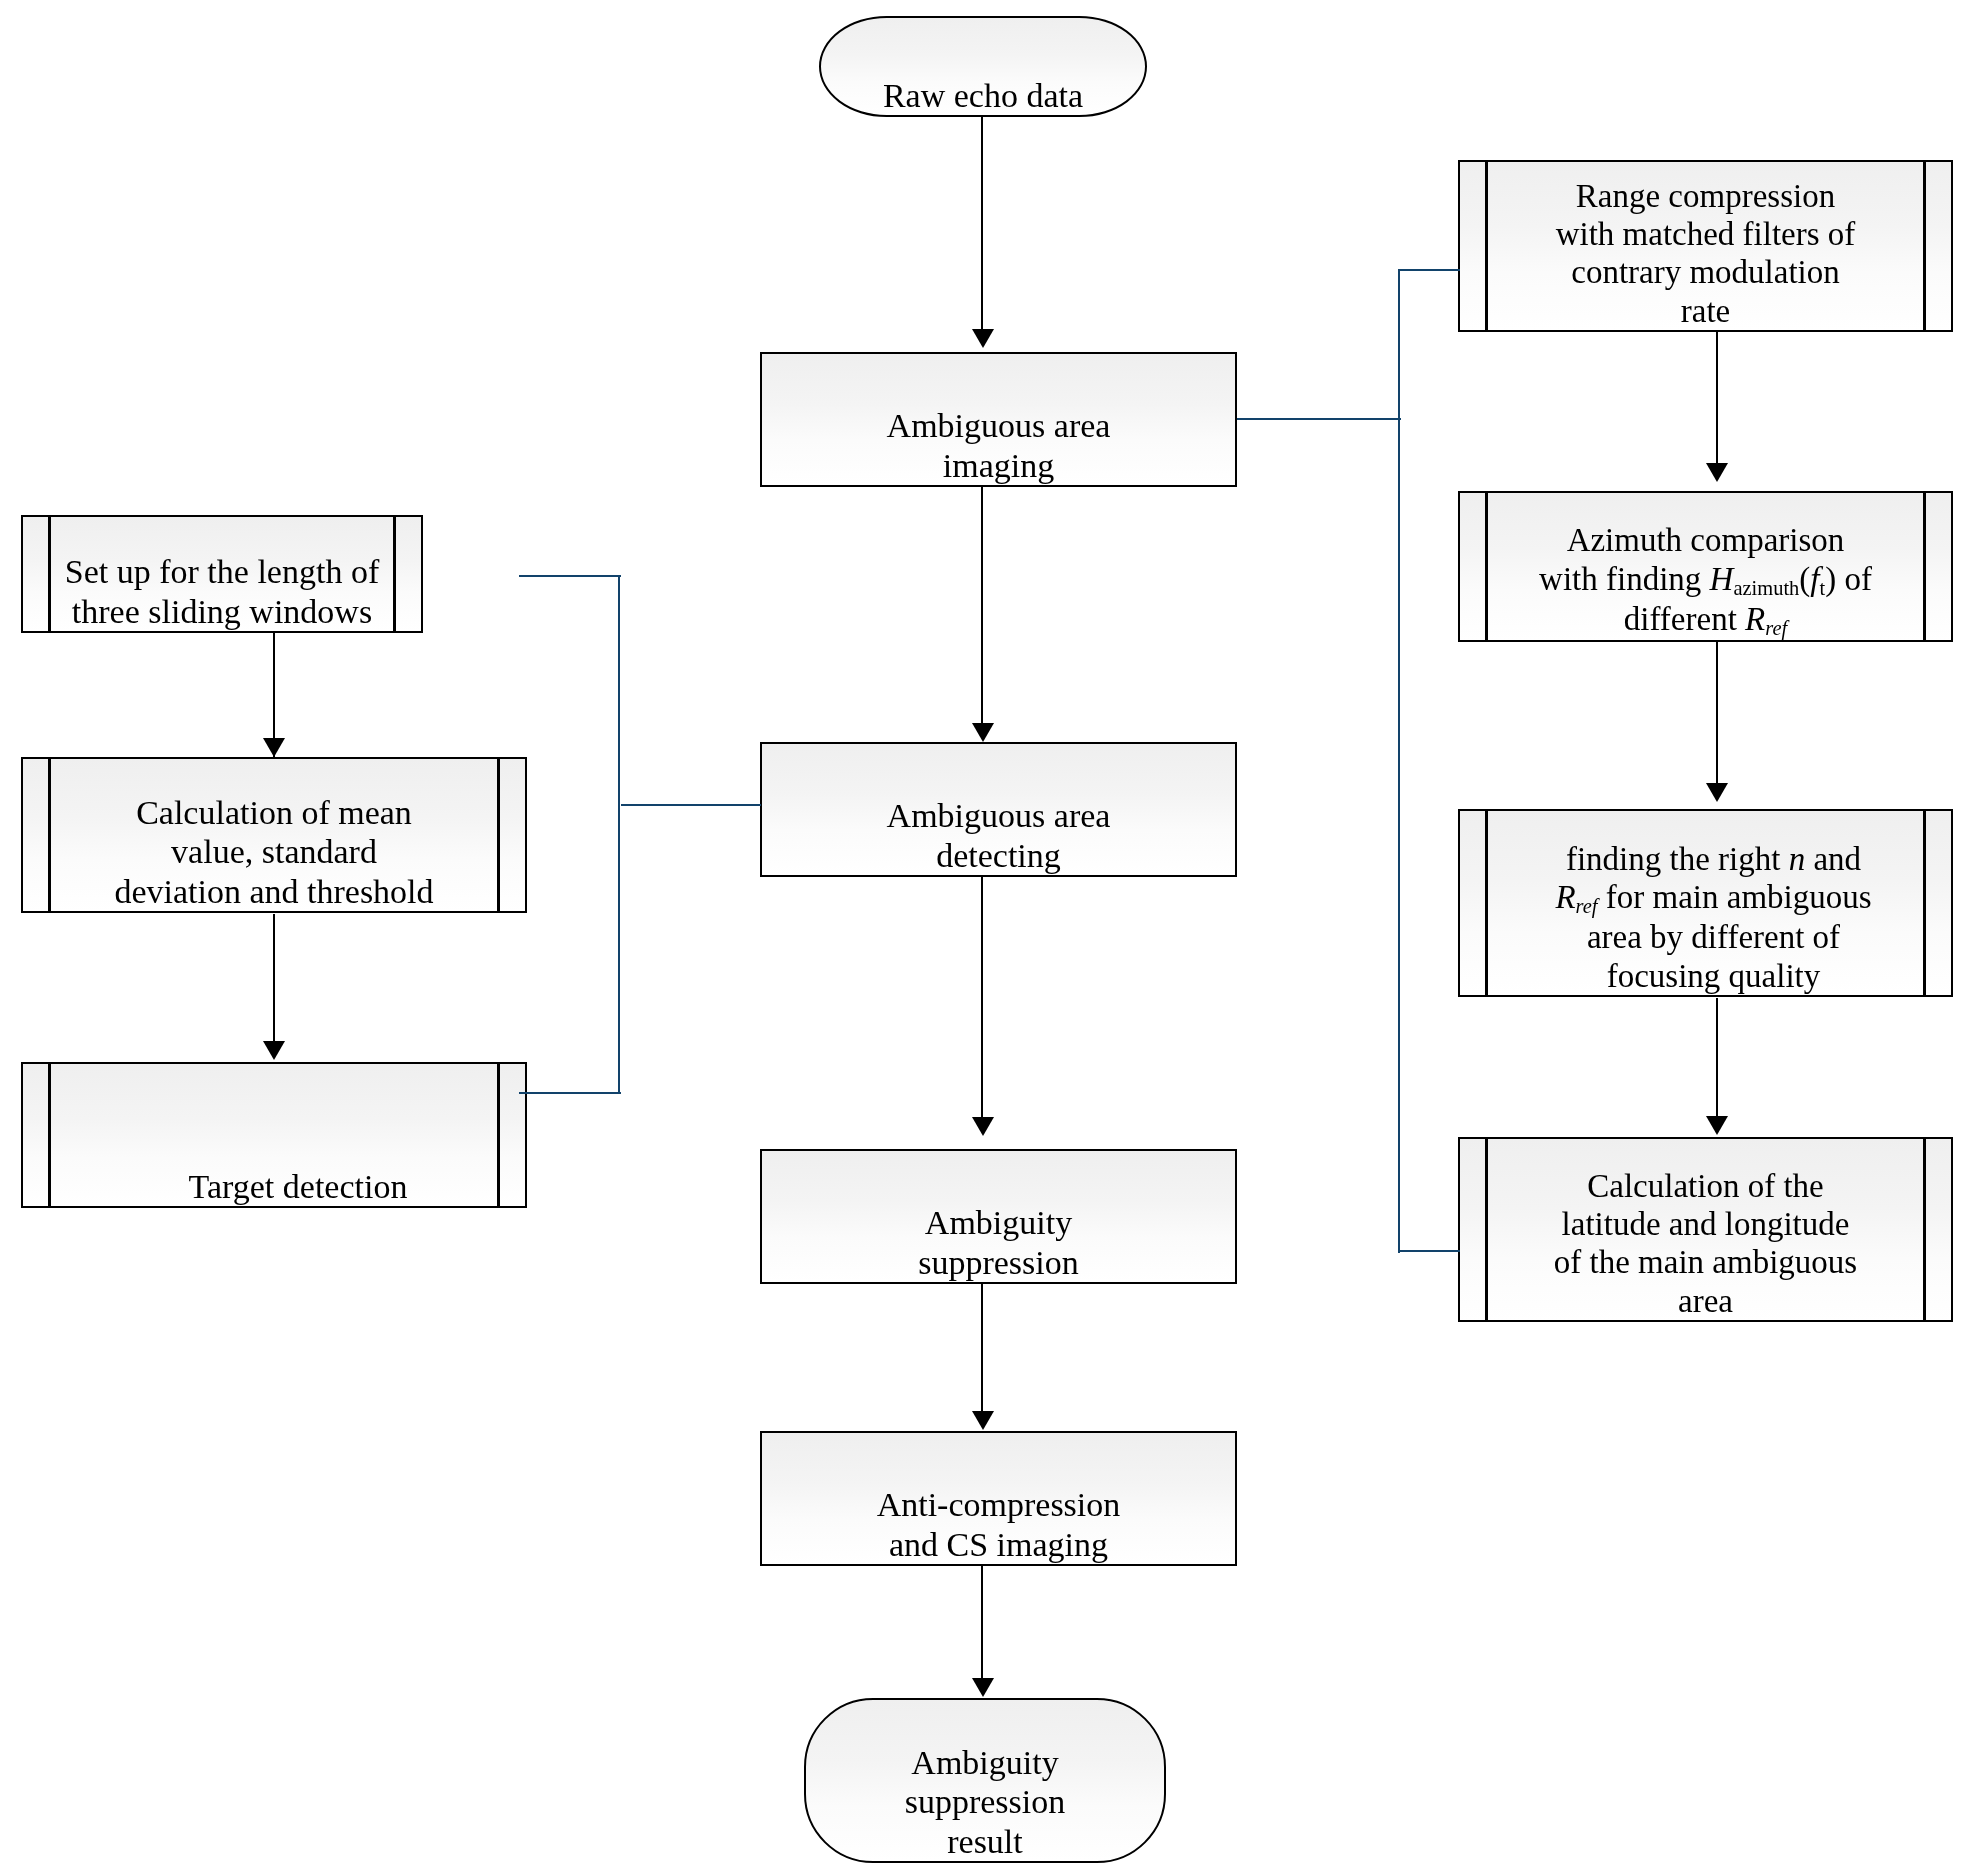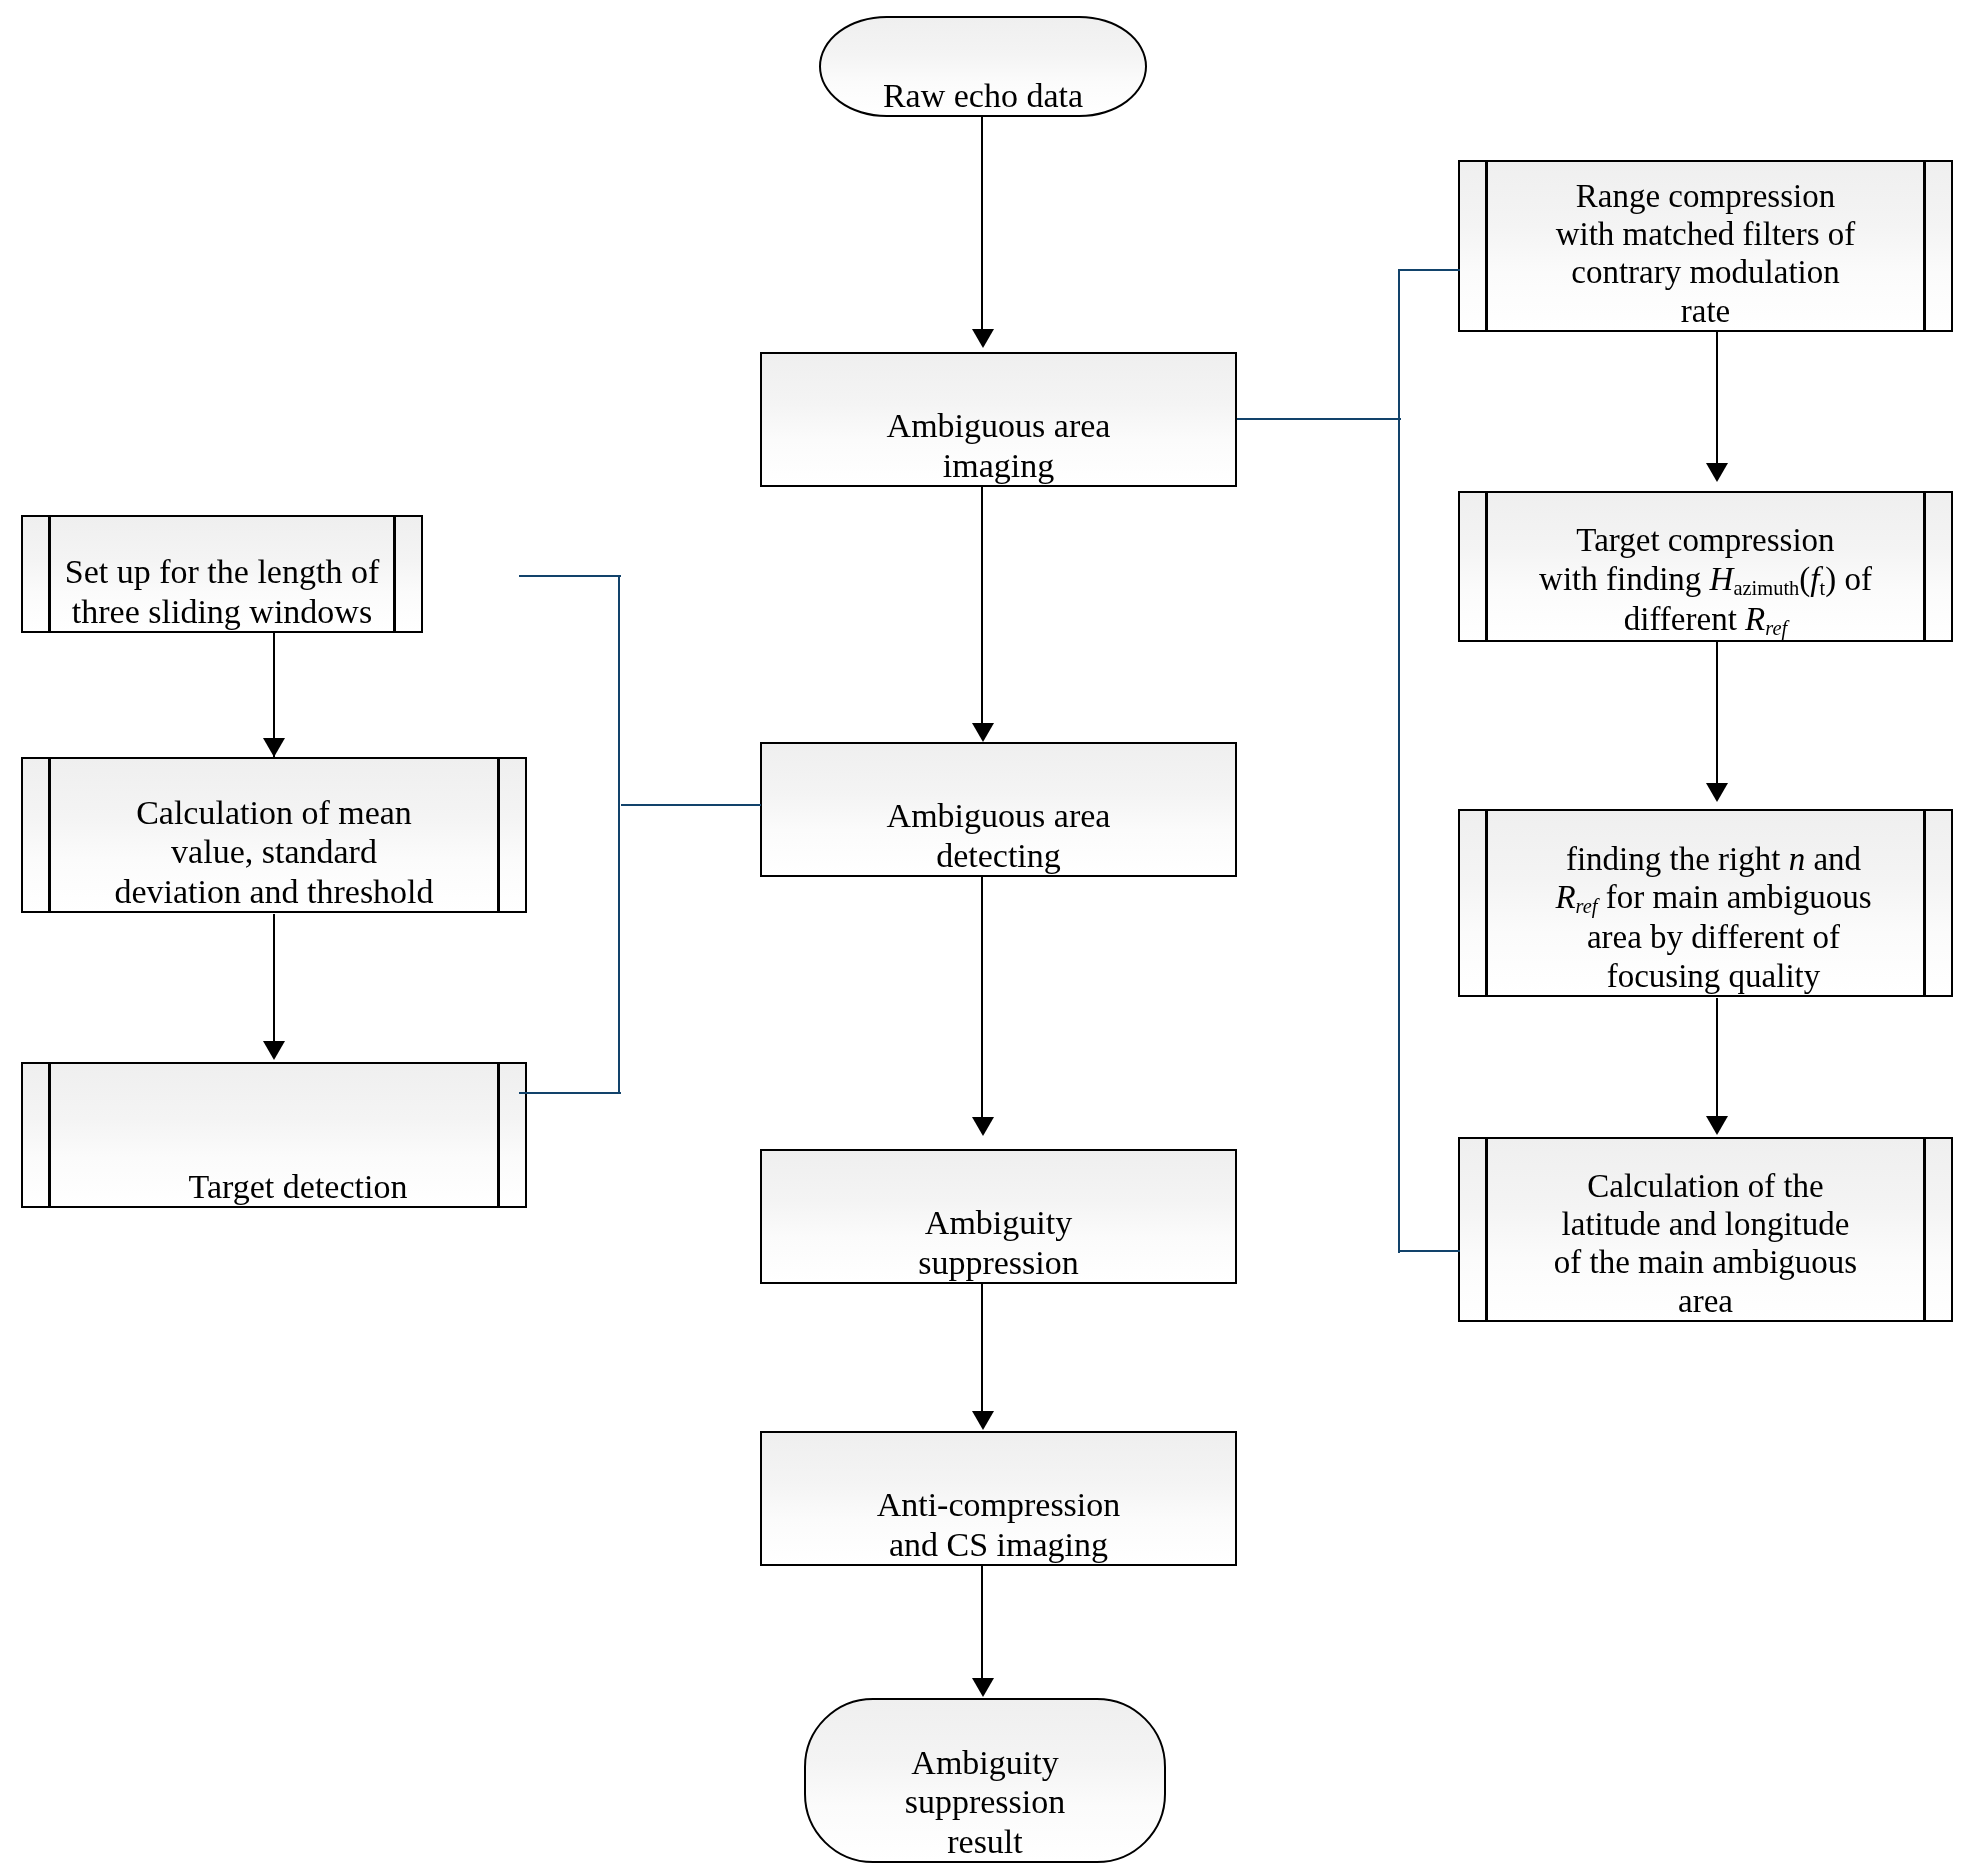--- a/index.html
+++ b/index.html
@@ -117,21 +117,21 @@
     <span class="txt ml">Range compression<br>with matched filters of<br>contrary modulation<br>rate</span>
   </div>
 
   <div class="vline" style="left:1716px;top:332px;height:132px;"></div>
   <div class="arrow" style="left:1706px;top:463px;"></div>
 
   <div class="node proc t44" style="left:1458px;top:491px;width:495px;height:151px;">
     <span class="bar-l"></span>
     <span class="bar-r"></span>
     <span class="txt">
-      <span>Target compression</span><br>
+      <span>Azimuth comparison</span><br>
       <span>with finding </span><em class="it">H</em><sub class="sb">azimuth</sub><span>(</span><em class="it">f</em><sub class="sb">t</sub><span>) of</span><br>
       <span>different </span><em class="it">R</em><sub class="sbi">ref</sub>
     </span>
   </div>
 
   <div class="vline" style="left:1716px;top:642px;height:144px;"></div>
   <div class="arrow" style="left:1706px;top:783px;"></div>
 
   <div class="node proc t44" style="left:1458px;top:809px;width:495px;height:188px;padding-left:16px;">
     <span class="bar-l"></span>

